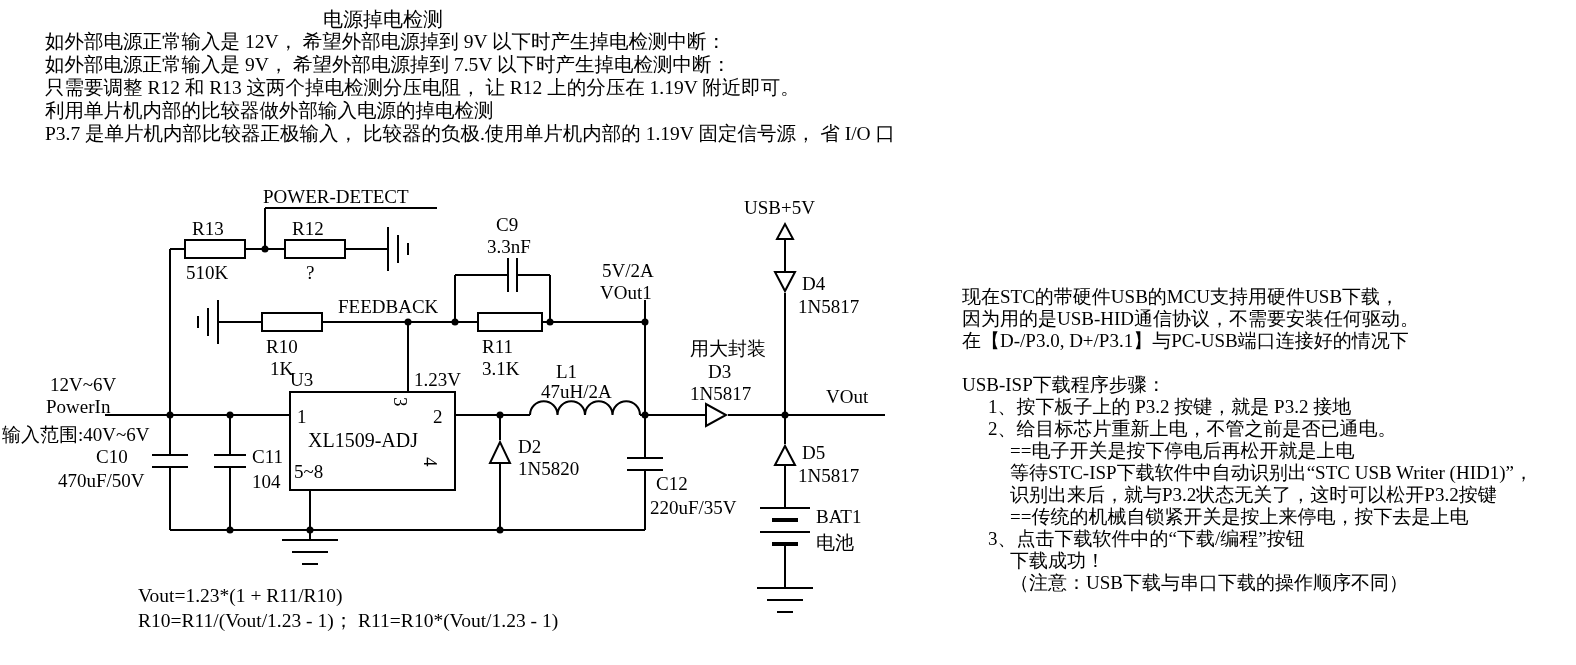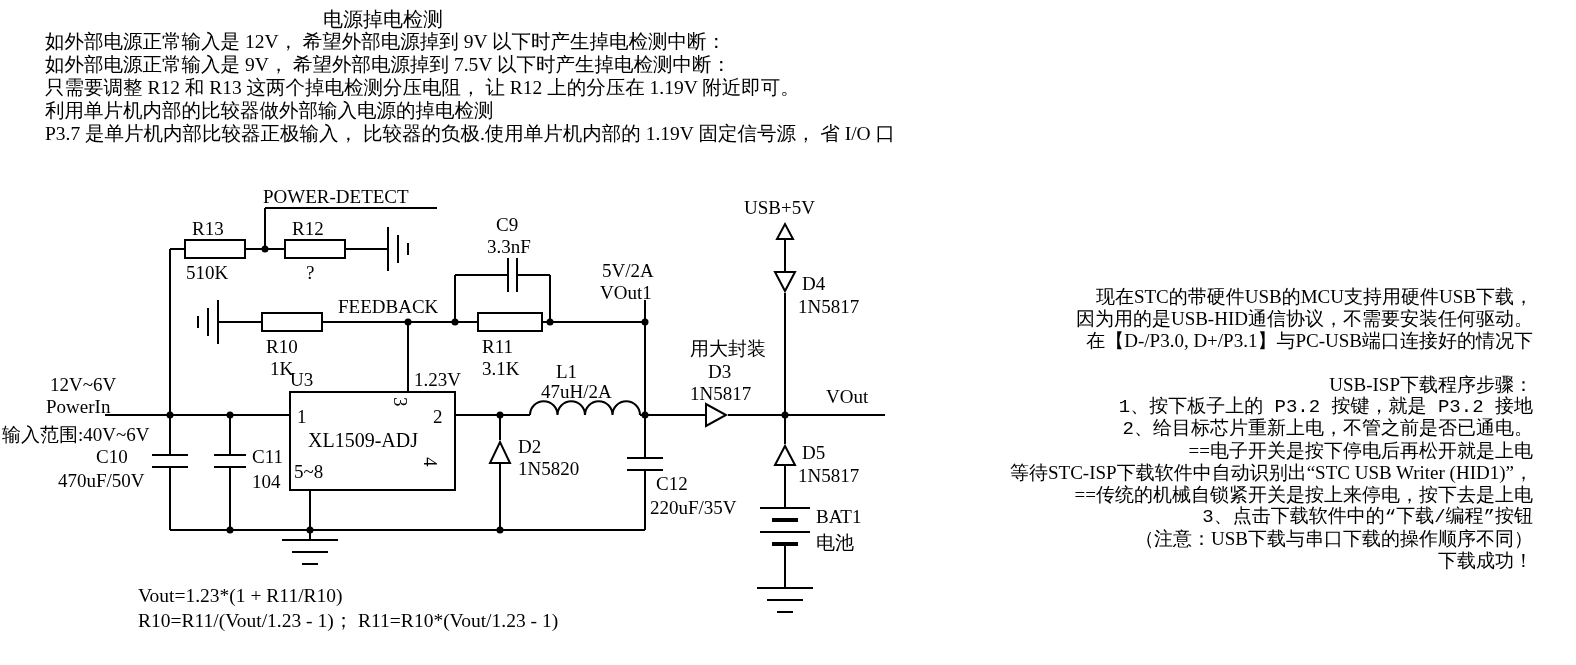--- a/index.html
+++ b/index.html
@@ -1,23 +1,23 @@
 <!DOCTYPE html>
 <html><head>
 <meta charset="utf-8">
 <style>
   html,body { margin:0; padding:0; background:#fff; }
   .page { position:relative; width:1576px; height:665px; background:#ffffff; overflow:hidden;
           font-family:"Liberation Serif","DejaVu Serif",serif; color:#000; }
   .title { position:absolute; left:323px; top:6px; font-size:20px; white-space:nowrap; }
   .hdr   { position:absolute; left:45px; top:30px; font-size:19.5px; line-height:23px; white-space:nowrap; }
   .formulas { position:absolute; left:138px; top:583px; font-size:19.5px; line-height:25px; white-space:nowrap; }
-  .usbnotes { position:absolute; left:962px; top:286px; font-size:19px; line-height:22px; white-space:nowrap;text-align:right; }
+  .usbnotes { position:absolute; left:962px; top:286px; font-size:19px; line-height:22px; white-space:nowrap; }
   .usbnotes div { min-height:22px; }
-  .ind1 { padding-left:26px;font-family:Liberation Mono, monospace; }
+  .ind1 { padding-left:26px; }
   .ind2 { padding-left:48px; }
   svg.schem { position:absolute; left:0; top:0; }
   .w line, .w path, .w polyline { stroke:#000; stroke-width:2; fill:none; }
   .sym { stroke:#000; stroke-width:2; fill:#fff; }
   .dot { fill:#000; stroke:none; }
   svg text { font-family:"Liberation Serif","DejaVu Serif",serif; font-size:19px; fill:#000; }
   svg text.big { font-size:20px; }
   .thick { stroke:#000; stroke-width:4; fill:none; }
 </style>
 </head>
@@ -235,19 +235,20 @@
   <div class="usbnotes">
     <div>现在STC的带硬件USB的MCU支持用硬件USB下载，</div>
     <div>因为用的是USB-HID通信协议，不需要安装任何驱动。</div>
     <div>在【D-/P3.0, D+/P3.1】与PC-USB端口连接好的情况下</div>
     <div></div>
     <div>USB-ISP下载程序步骤：</div>
     <div class="ind1">1、按下板子上的 P3.2 按键，就是 P3.2 接地</div>
     <div class="ind1">2、给目标芯片重新上电，不管之前是否已通电。</div>
     <div class="ind2">==电子开关是按下停电后再松开就是上电</div>
     <div class="ind2">等待STC-ISP下载软件中自动识别出“STC USB Writer (HID1)”，</div>
+    <div class="ind2">识别出来后，就与P3.2状态无关了，这时可以松开P3.2按键</div>
     <div class="ind2">==传统的机械自锁紧开关是按上来停电，按下去是上电</div>
     <div class="ind1">3、点击下载软件中的“下载/编程”按钮</div>
+    <div class="ind2">下载成功！</div>
     <div class="ind2">（注意：USB下载与串口下载的操作顺序不同）</div>
-    <div class="ind2">下载成功！</div>
   </div>
 
 </div>
 
 </body></html>

